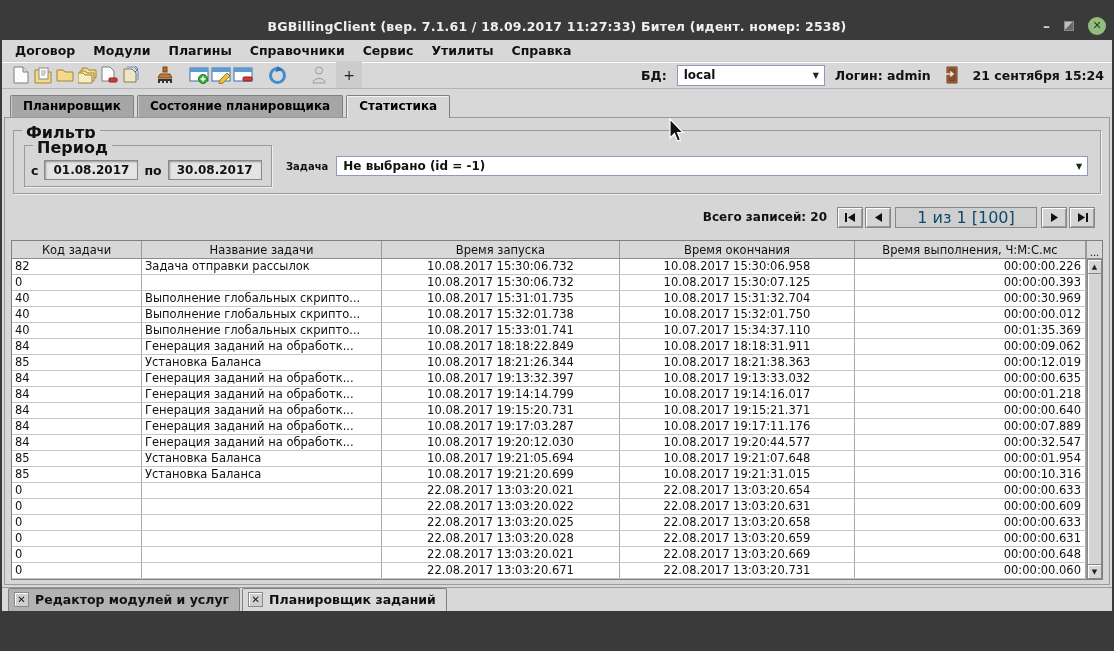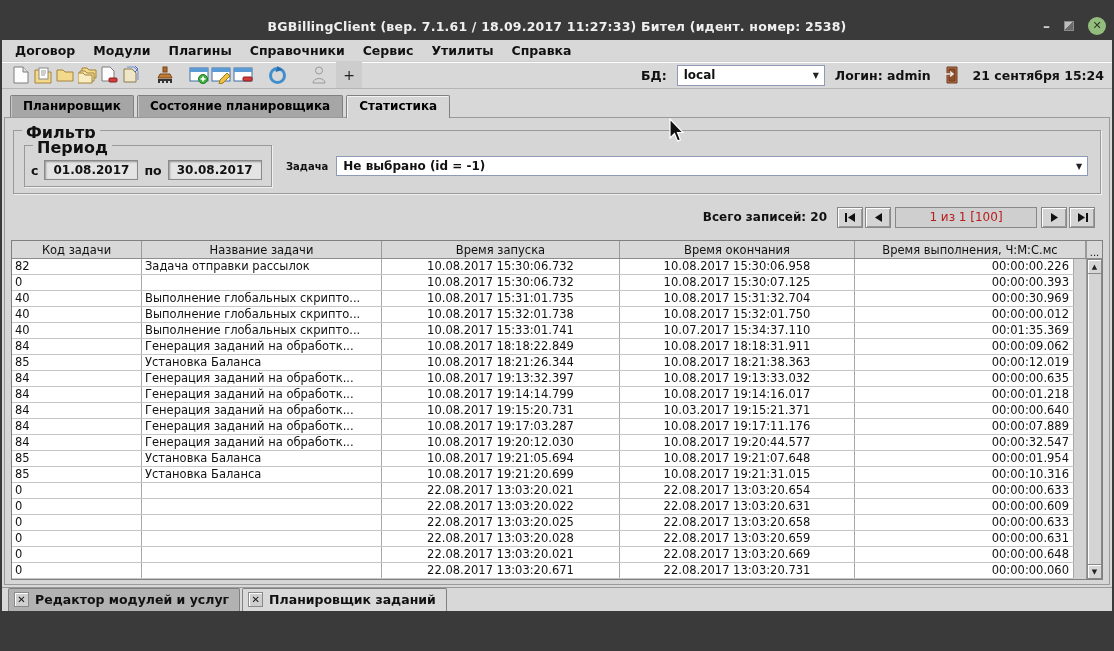--- a/index.html
+++ b/index.html
@@ -49,27 +49,27 @@
   .filter-row { display:flex; align-items:center; height:100%; }
   .periodbox { width:248px; height:42px; padding:12px 6px 4px; display:flex; align-items:center; gap:6px; flex:0 0 auto; }
   .datefield { width:94px; height:20px; background:#e4e4e4; border:1px solid #8a8a8a; box-shadow:inset 1px 1px 2px rgba(0,0,0,.35); font-weight:bold; font-size:12px; text-align:center; line-height:18px; }
   .task-label { font-weight:bold; margin:0 8px 0 14px; font-size:10px; }
   .task-combo { flex:1; height:20px; margin-right:2px; }
 
   
   .pager-row { height:46px; display:flex; align-items:center; justify-content:flex-end; padding-right:10px; gap:2px; }
   .total { font-weight:bold; font-size:12px; margin-right:8px;text-align:center; }
   .navbtn { width:26px; height:21px; background:#d4d4d4; border:1px solid #888; box-shadow:inset 1px 1px 0 #fff, inset -1px -1px 0 #9a9a9a; display:flex; align-items:center; justify-content:center; }
-  .pagefield { width:142px; height:21px; background:#cfcfcf; border:1px solid #888; display:flex; align-items:center; justify-content:center; font-size:12px; color:#b91c1c; margin:0 2px; }
+  .pagefield { width:142px; height:21px; background:#cfcfcf; border:1px solid #888; display:flex; align-items:center; justify-content:center; font-size:16px; color:#0c4a6e; margin:0 2px; }
 
   
   .tablebox { flex:1; margin:0 2px; border:1px solid #808080; background:#d2d2d2; display:flex; flex-direction:column; overflow:hidden; }
   .thead { display:flex; flex:0 0 18px; background:#d8d8d8; border-bottom:1px solid #8d8d8d; font-size:11.5px; }
   .th { border-right:1px solid #9a9a9a; display:flex; align-items:center; justify-content:center; overflow:hidden; white-space:nowrap; }
-  .tbody { flex:1; display:flex;gap:12px; }
+  .tbody { flex:1; display:flex; }
   .rows { flex:1; background:#d2d2d2; }
   .tr { display:flex; height:16px; background:#fff; border-bottom:1px solid #c6c6c6; font-size:11.5px; line-height:15px; }
   .td { border-right:1px solid #a8a8a8; white-space:nowrap; overflow:hidden; padding:0 3px; }
   .c0 { width:130px; } .c1 { width:240px; } .c2 { width:238px; } .c3 { width:235px; } .c4 { flex:1; }
   .td.c2,.td.c3 { text-align:center; } .td.c4 { text-align:right; padding-right:4px; }
   .th-more { width:16px; flex:0 0 16px; background:#d8d8d8; font-size:10px; display:flex; align-items:flex-end; justify-content:center; line-height:10px; border-left:1px solid #9a9a9a; }
   .vscroll { width:16px; flex:0 0 16px; background:#cfcfcf; border-left:1px solid #9a9a9a; display:flex; flex-direction:column; }
   .sbtn { height:15px; background:#d6d6d6; border:1px solid #888; box-shadow:inset 1px 1px 0 #fff; font-size:7px; display:flex; align-items:center; justify-content:center; color:#222; }
   .sthumb { flex:1; background:#d4d4d4; border:1px solid #888; border-top:none; border-bottom:none; box-shadow:inset 1px 0 0 #fff; }
 
@@ -368,21 +368,21 @@
                 <span class="td c1">Генерация заданий на обработк...</span>
                 <span class="td c2">10.08.2017 19:14:14.799</span>
                 <span class="td c3">10.08.2017 19:14:16.017</span>
                 <span class="td c4">00:00:01.218</span>
               </div>
 
               <div class="tr">
                 <span class="td c0">84</span>
                 <span class="td c1">Генерация заданий на обработк...</span>
                 <span class="td c2">10.08.2017 19:15:20.731</span>
-                <span class="td c3">10.03.2017 19:15:21.371</span>
+                <span class="td c3">10.08.2017 19:15:21.371</span>
                 <span class="td c4">00:00:00.640</span>
               </div>
 
               <div class="tr">
                 <span class="td c0">84</span>
                 <span class="td c1">Генерация заданий на обработк...</span>
                 <span class="td c2">10.08.2017 19:17:03.287</span>
                 <span class="td c3">10.08.2017 19:17:11.176</span>
                 <span class="td c4">00:00:07.889</span>
               </div>

